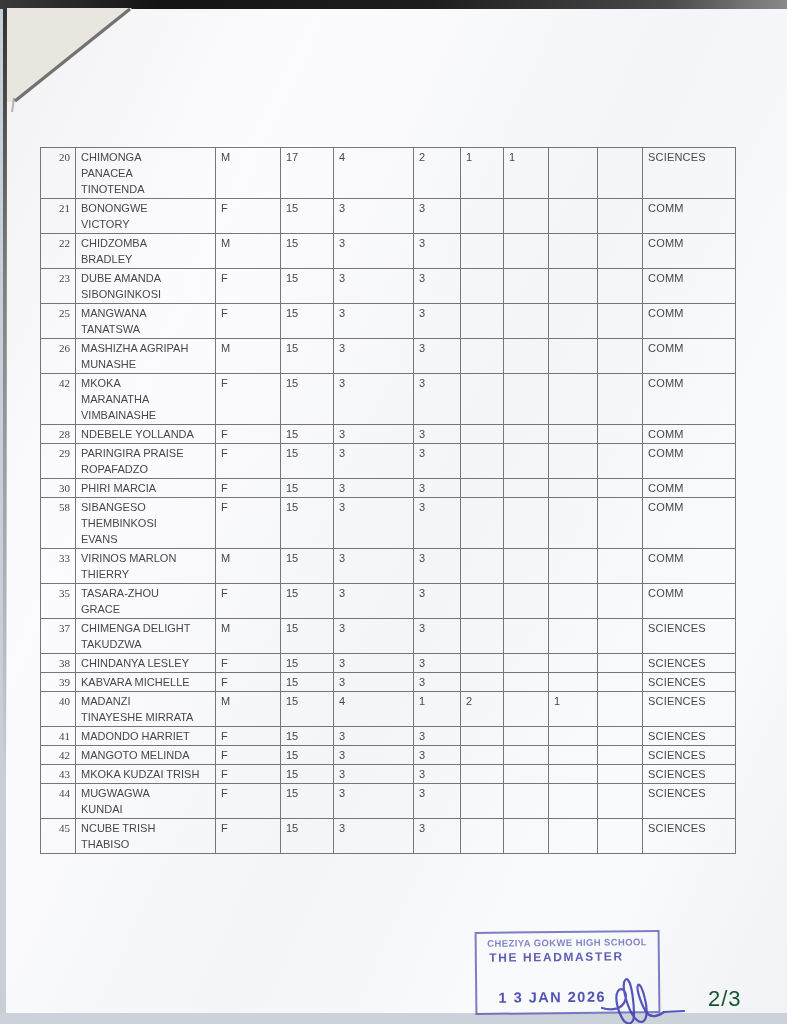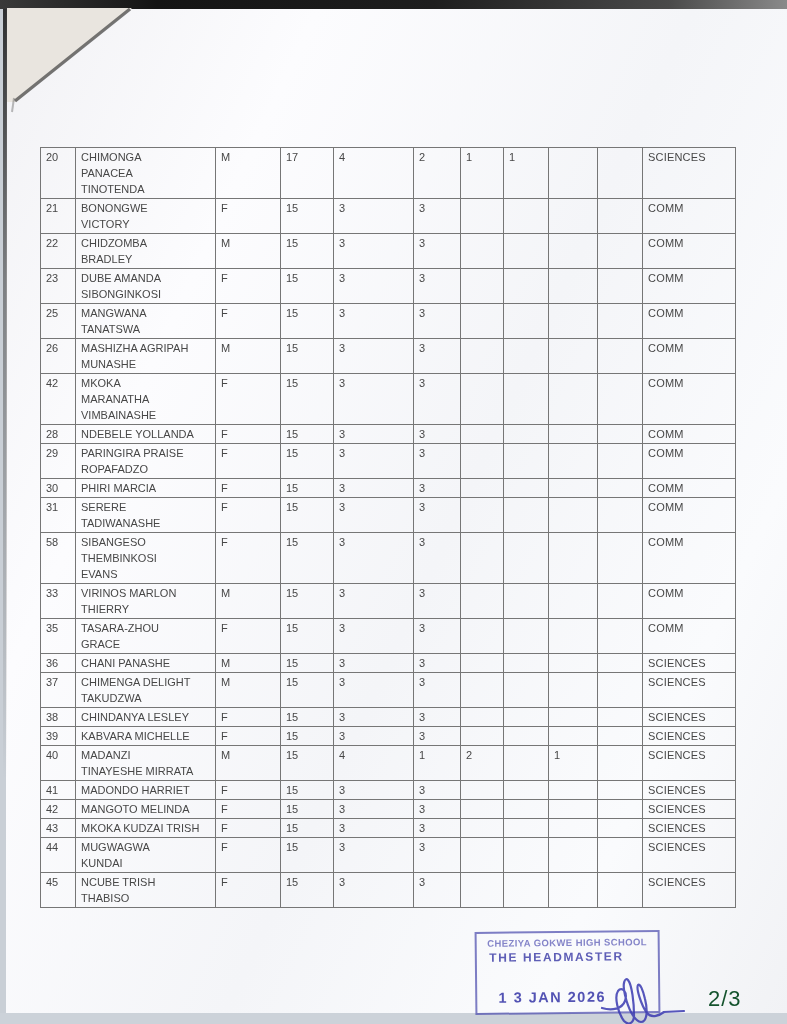--- a/index.html
+++ b/index.html
@@ -29,21 +29,21 @@
   table.results{
     position:absolute;left:40px;top:147px;width:695px;
     border-collapse:collapse;table-layout:fixed;
   }
   table.results td{
     border:1px solid #767676;
     font-size:11px;line-height:16px;color:#474747;
     vertical-align:top;padding:1px 5px;
     overflow:hidden;
   }
-  td.c-no{text-align:left;padding:1px 2px;}
+  td.c-no{text-align:right;padding:1px 2px;font-family:Liberation Serif, serif;}
   td.c-name{white-space:pre-line;padding-left:9px;}
   td.c-sex{padding-left:6px;}
   td.c-age{padding-left:6px;}
   td.c-val{padding-left:11px;}
   td.c-stream{padding-left:8px;letter-spacing:.2px;}
 
   .stamp-box{
     position:absolute;left:475px;top:931px;width:181px;height:79px;
     border:2px solid rgba(72,72,172,.7);
     transform:rotate(-.6deg);
@@ -234,34 +234,20 @@
     <td class="c-age">15</td>
     <td class="c-val">3</td>
     <td class="c-val">3</td>
     <td class="c-val"></td>
     <td class="c-val"></td>
     <td class="c-val"></td>
     <td class="c-val"></td>
     <td class="c-stream">COMM</td>
   </tr>
       <tr>
-    <td class="c-no">31</td>
-    <td class="c-name">SERERE
-TADIWANASHE</td>
-    <td class="c-sex">F</td>
-    <td class="c-age">15</td>
-    <td class="c-val">3</td>
-    <td class="c-val">3</td>
-    <td class="c-val"></td>
-    <td class="c-val"></td>
-    <td class="c-val"></td>
-    <td class="c-val"></td>
-    <td class="c-stream">COMM</td>
-  </tr>
-      <tr>
     <td class="c-no">58</td>
     <td class="c-name">SIBANGESO
 THEMBINKOSI
 EVANS</td>
     <td class="c-sex">F</td>
     <td class="c-age">15</td>
     <td class="c-val">3</td>
     <td class="c-val">3</td>
     <td class="c-val"></td>
     <td class="c-val"></td>
@@ -289,33 +275,20 @@
 GRACE</td>
     <td class="c-sex">F</td>
     <td class="c-age">15</td>
     <td class="c-val">3</td>
     <td class="c-val">3</td>
     <td class="c-val"></td>
     <td class="c-val"></td>
     <td class="c-val"></td>
     <td class="c-val"></td>
     <td class="c-stream">COMM</td>
-  </tr>
-      <tr>
-    <td class="c-no">36</td>
-    <td class="c-name">CHANI PANASHE</td>
-    <td class="c-sex">M</td>
-    <td class="c-age">15</td>
-    <td class="c-val">3</td>
-    <td class="c-val">3</td>
-    <td class="c-val"></td>
-    <td class="c-val"></td>
-    <td class="c-val"></td>
-    <td class="c-val"></td>
-    <td class="c-stream">SCIENCES</td>
   </tr>
       <tr>
     <td class="c-no">37</td>
     <td class="c-name">CHIMENGA DELIGHT
 TAKUDZWA</td>
     <td class="c-sex">M</td>
     <td class="c-age">15</td>
     <td class="c-val">3</td>
     <td class="c-val">3</td>
     <td class="c-val"></td>

